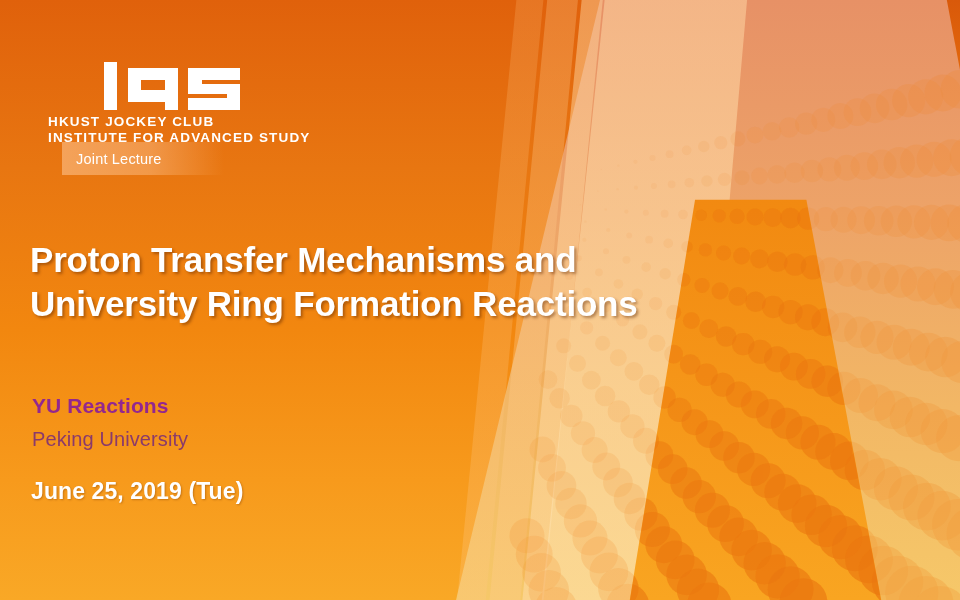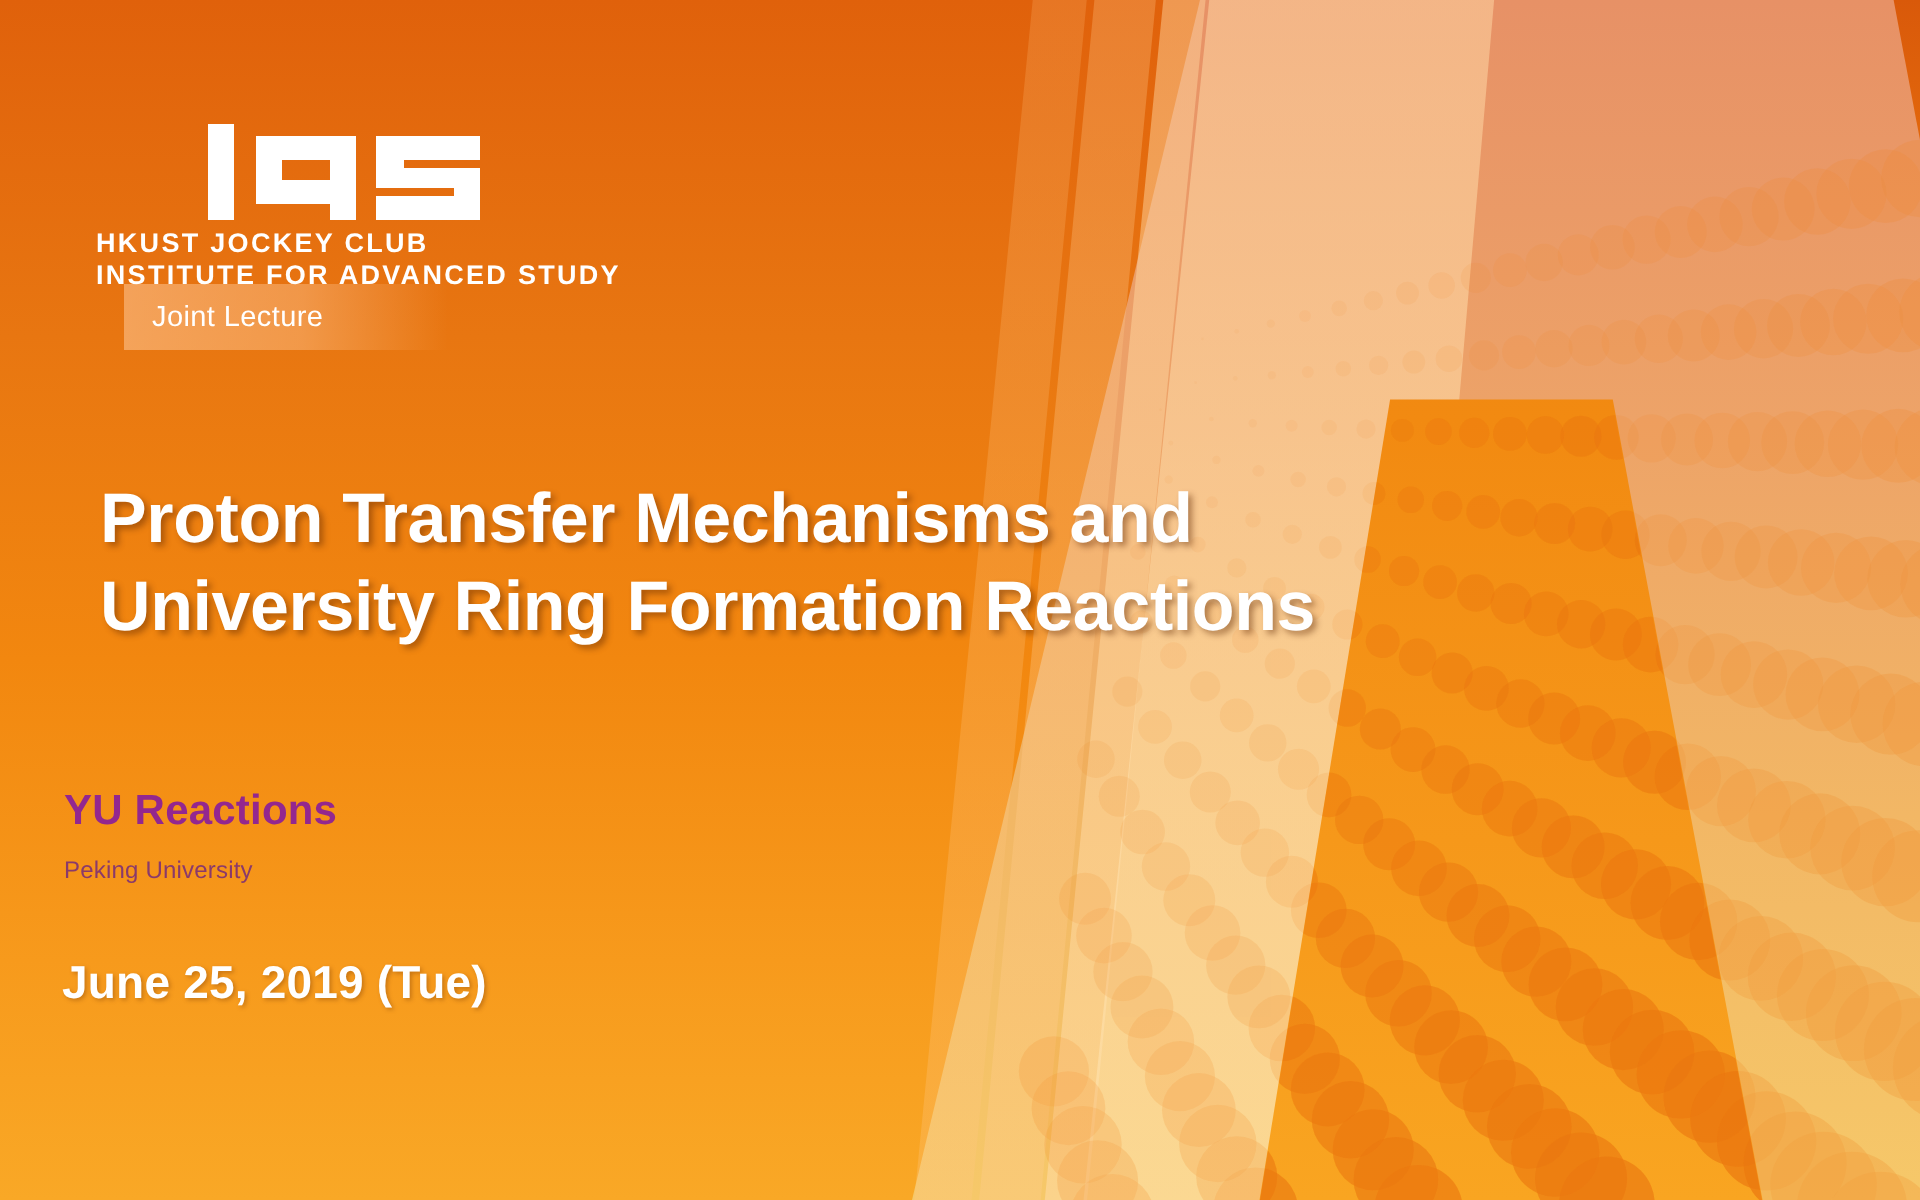--- a/index.html
+++ b/index.html
@@ -135,39 +135,38 @@
   .title {
     position: absolute;
     left: 30px; top: 238px;
     width: 860px;
     color: #FFFFFF;
     font-size: 35px;
     font-weight: bold;
     line-height: 44px;
     letter-spacing: -0.2px;
     text-shadow: 2px 2px 3px rgba(90,35,0,0.45);
-    margin-left: 20px;
   }
   .title .l2 { display: block; }
 
   
   .speaker-name {
     position: absolute;
     left: 32px; top: 394px;
     color: #93278F;
     font-size: 21px;
     font-weight: bold;
     letter-spacing: 0.1px;
     white-space: nowrap;
   }
   .speaker-affil {
     position: absolute;
     left: 32px; top: 428px;
     color: #8A3A6B;
-    font-size: 12px;
+    font-size: 20px;
     font-weight: normal;
     letter-spacing: 0.1px;
     white-space: nowrap;
   }
 
   
   .date {
     position: absolute;
     left: 31px; top: 478px;
     color: #FFFFFF;

